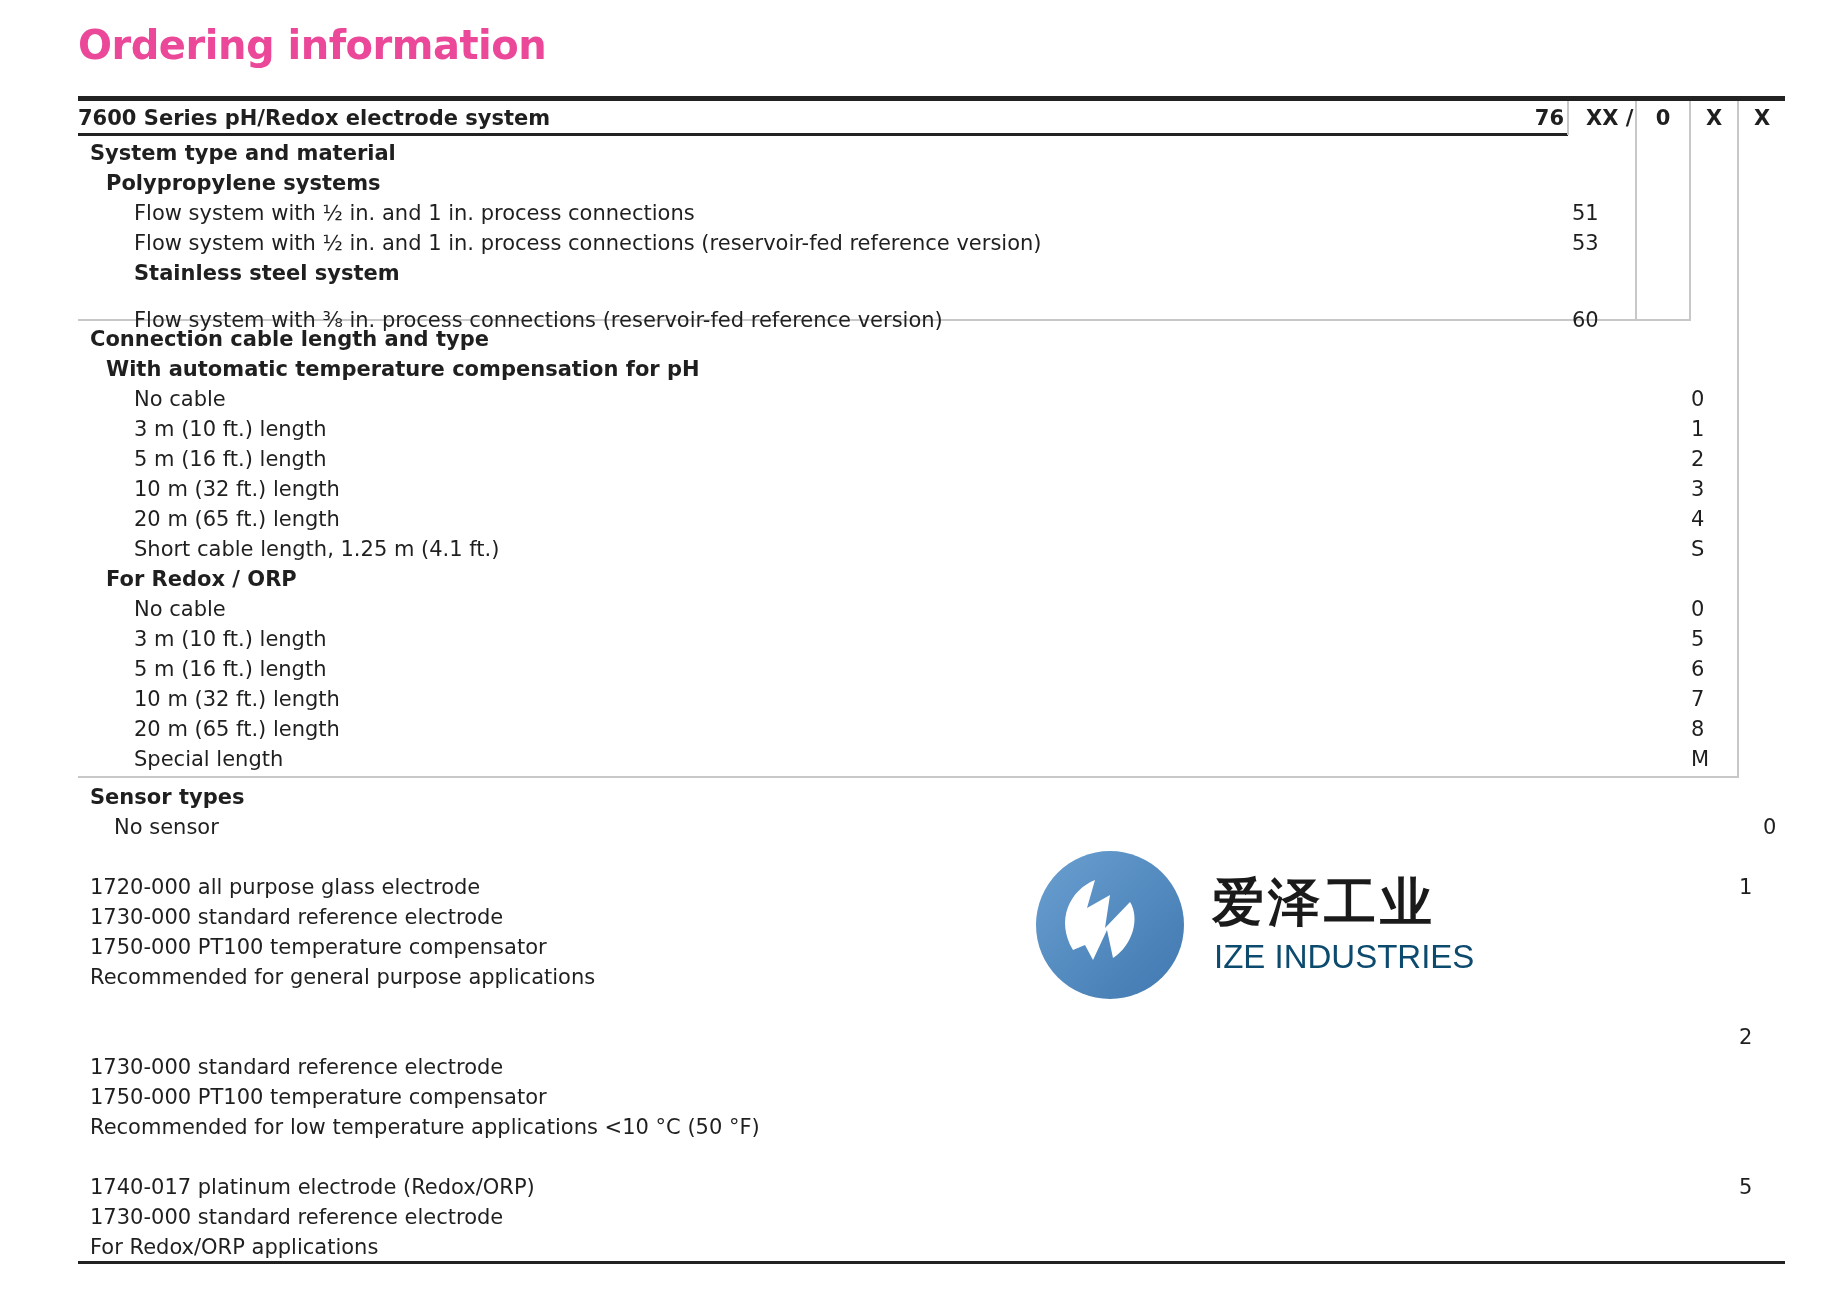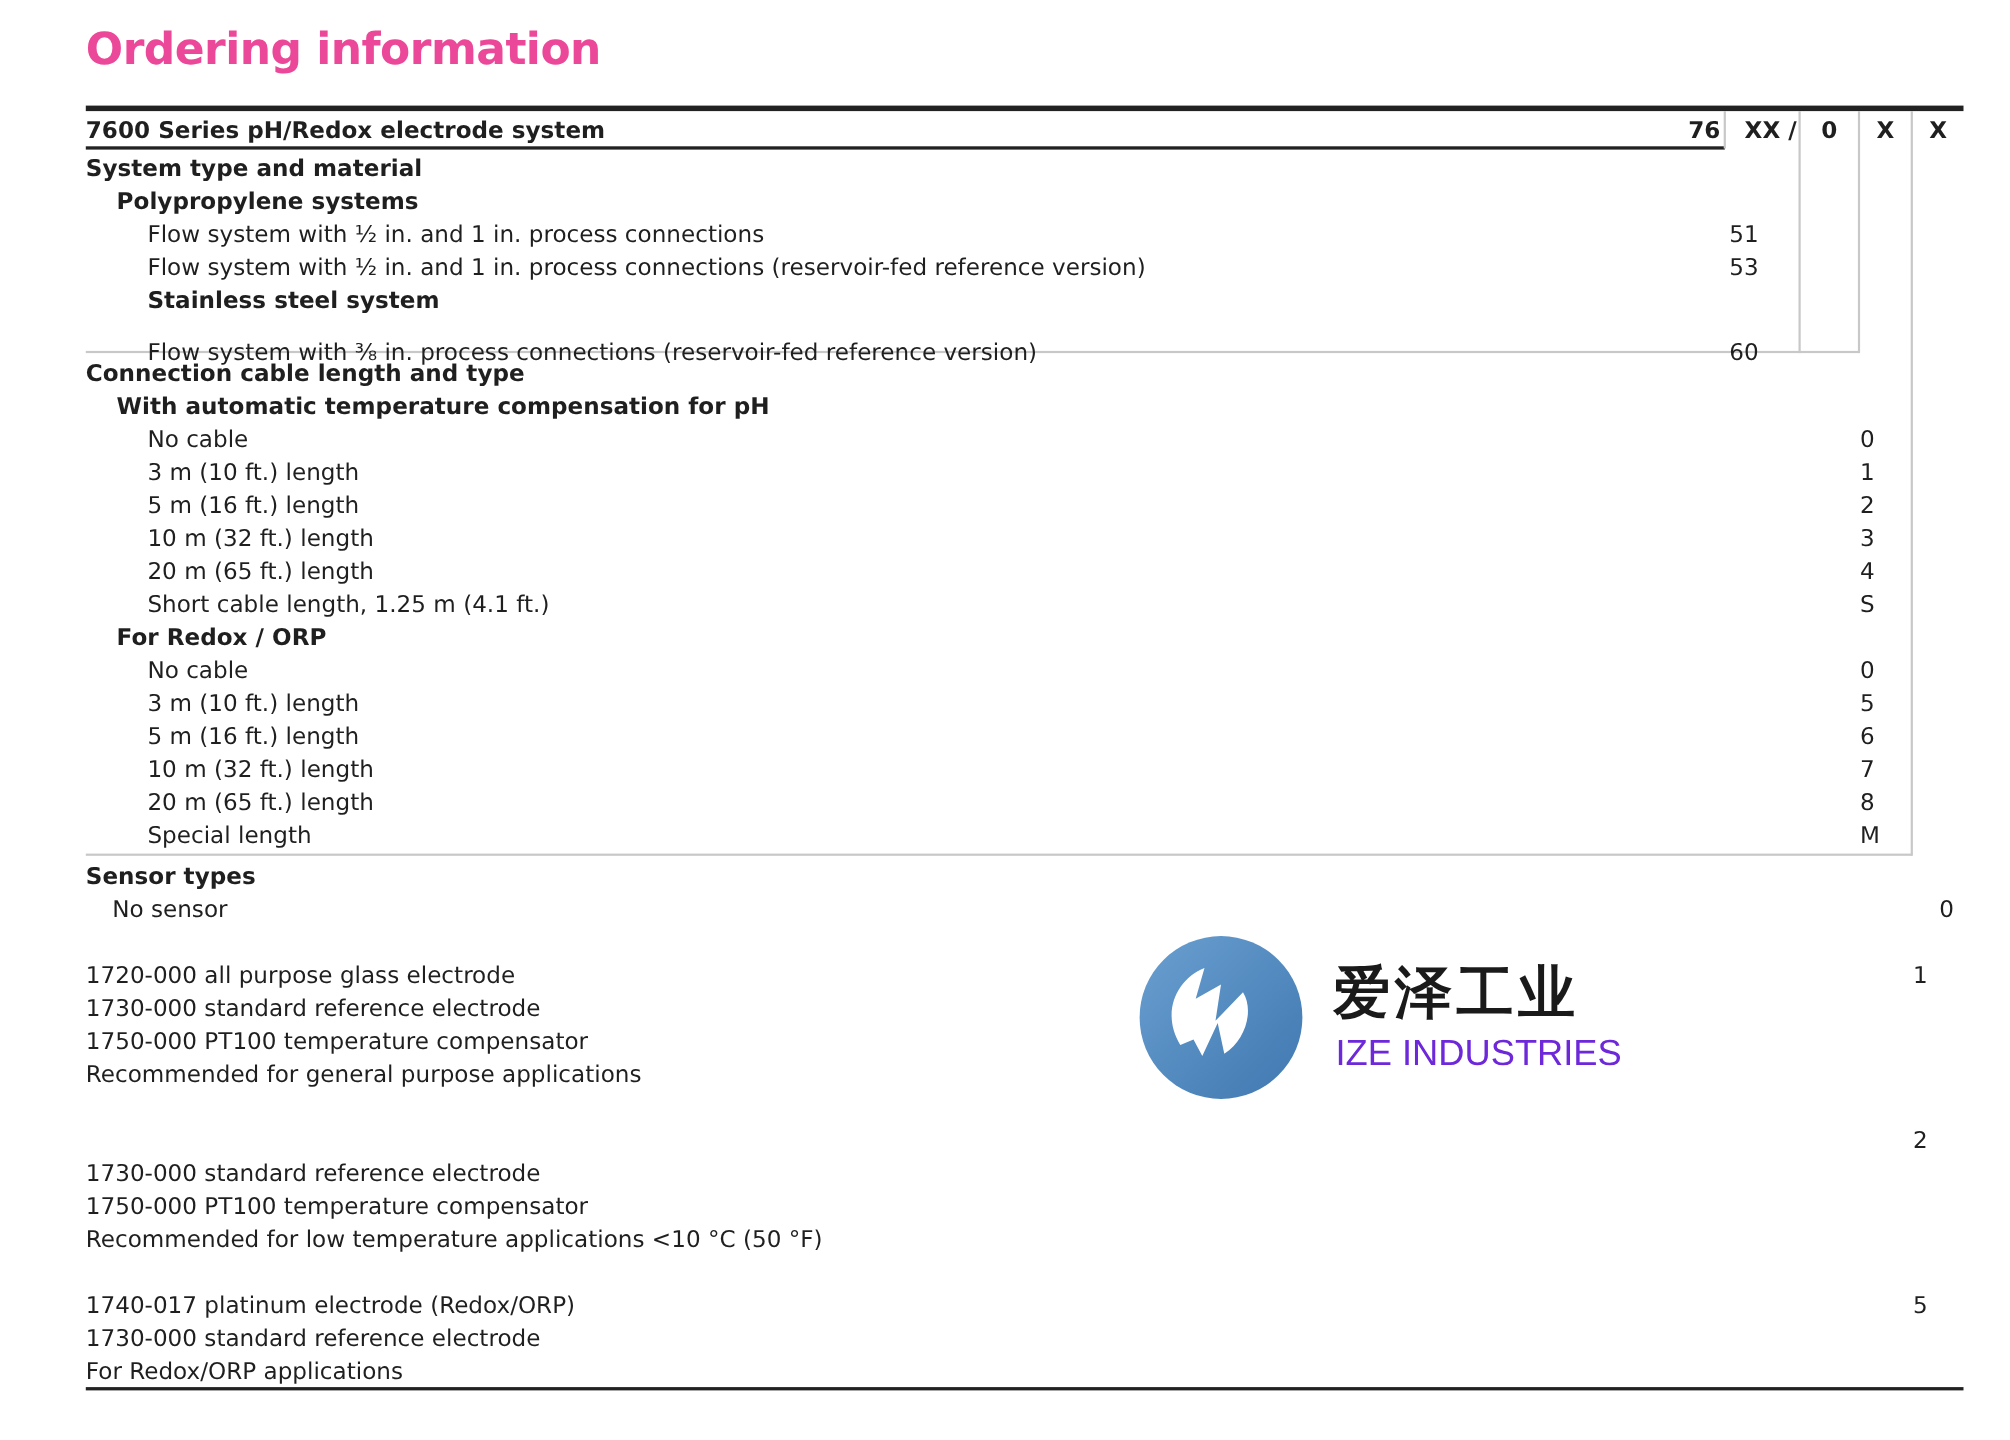--- a/index.html
+++ b/index.html
@@ -14,27 +14,27 @@
   .rule-thick { position: absolute; background: #222; }
   .rule-thin { position: absolute; background: #c8c8c8; }
   .vline { position: absolute; background: #c8c8c8; width: 2px; }
   .row {
     position: absolute; left: 0; height: 30px; width: 1827px;
     font-size: 21px; line-height: 30px; white-space: nowrap;
   }
   .row .txt { position: absolute; }
   .row .code { position: absolute; text-align: left; }
   .b { font-weight: bold; }
-  .l1 { left: 78px; }
+  .l1 { left: 90px; }
   .l2 { left: 106px; }
   .l3 { left: 134px; }
   .hdr { position: absolute; top: 103px; height: 30px; line-height: 30px; font-size: 21px; font-weight: bold; }
   .logo { position: absolute; left: 1035px; top: 850px; width: 150px; height: 150px; }
   .logo-cn { position: absolute; left: 1212px; top: 868px; font-size: 52px; font-weight: bold; color: #1a1a1a; letter-spacing: 4px; }
-  .logo-en { position: absolute; left: 1214px; top: 938px; font-size: 33px; color: #6d28d9; font-family: "Liberation Sans", sans-serif; letter-spacing: 0px; }
+  .logo-en { position: absolute; left: 1214px; top: 938px; font-size: 33px; color: #0c4a6e; font-family: "Liberation Sans", sans-serif; letter-spacing: 0px; }
 </style>
 </head>
 <body>
 
 <div class="title">Ordering information</div>
 
 <div class="rule-thick" style="left:78px; top:96px; width:1707px; height:5px;"></div>
 <div class="rule-thick" style="left:78px; top:133px; width:1490px; height:3px;"></div>
 <div class="rule-thin" style="left:78px; top:319px; width:1612px; height:2px;"></div>
 <div class="rule-thin" style="left:78px; top:776px; width:1660px; height:2px;"></div>

